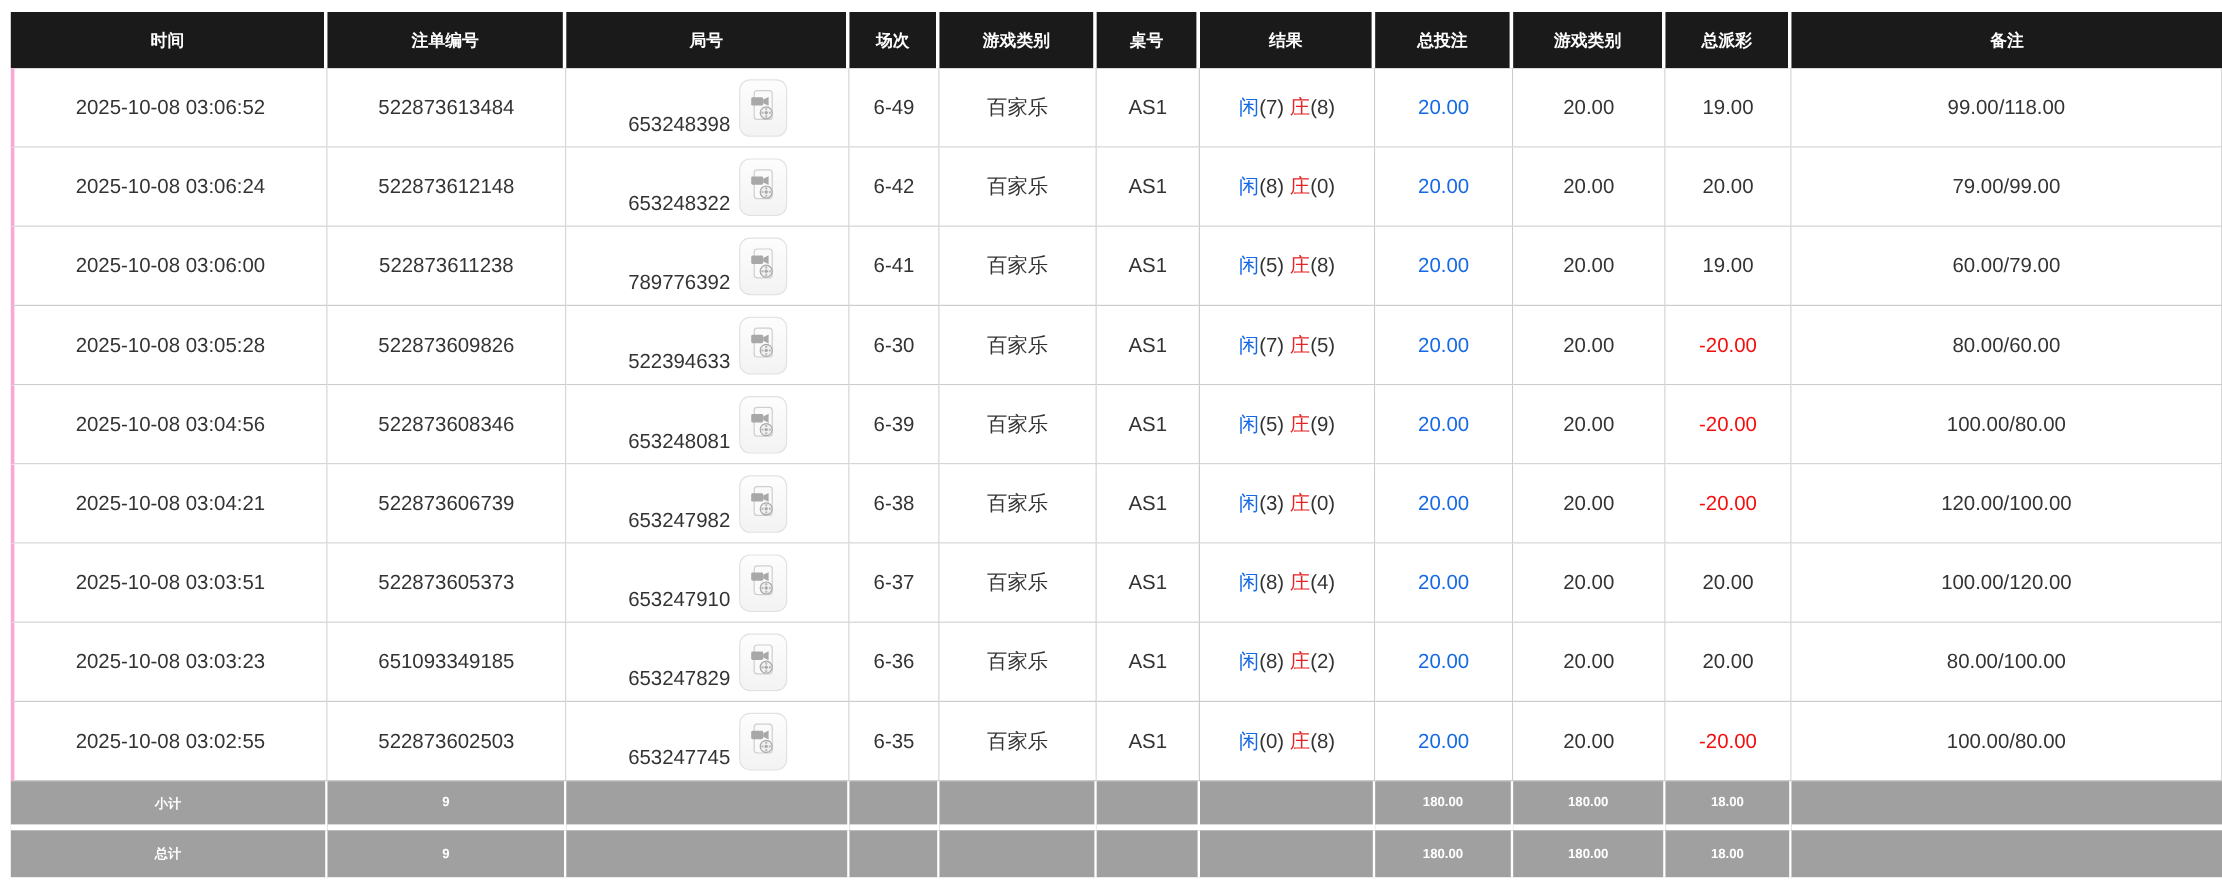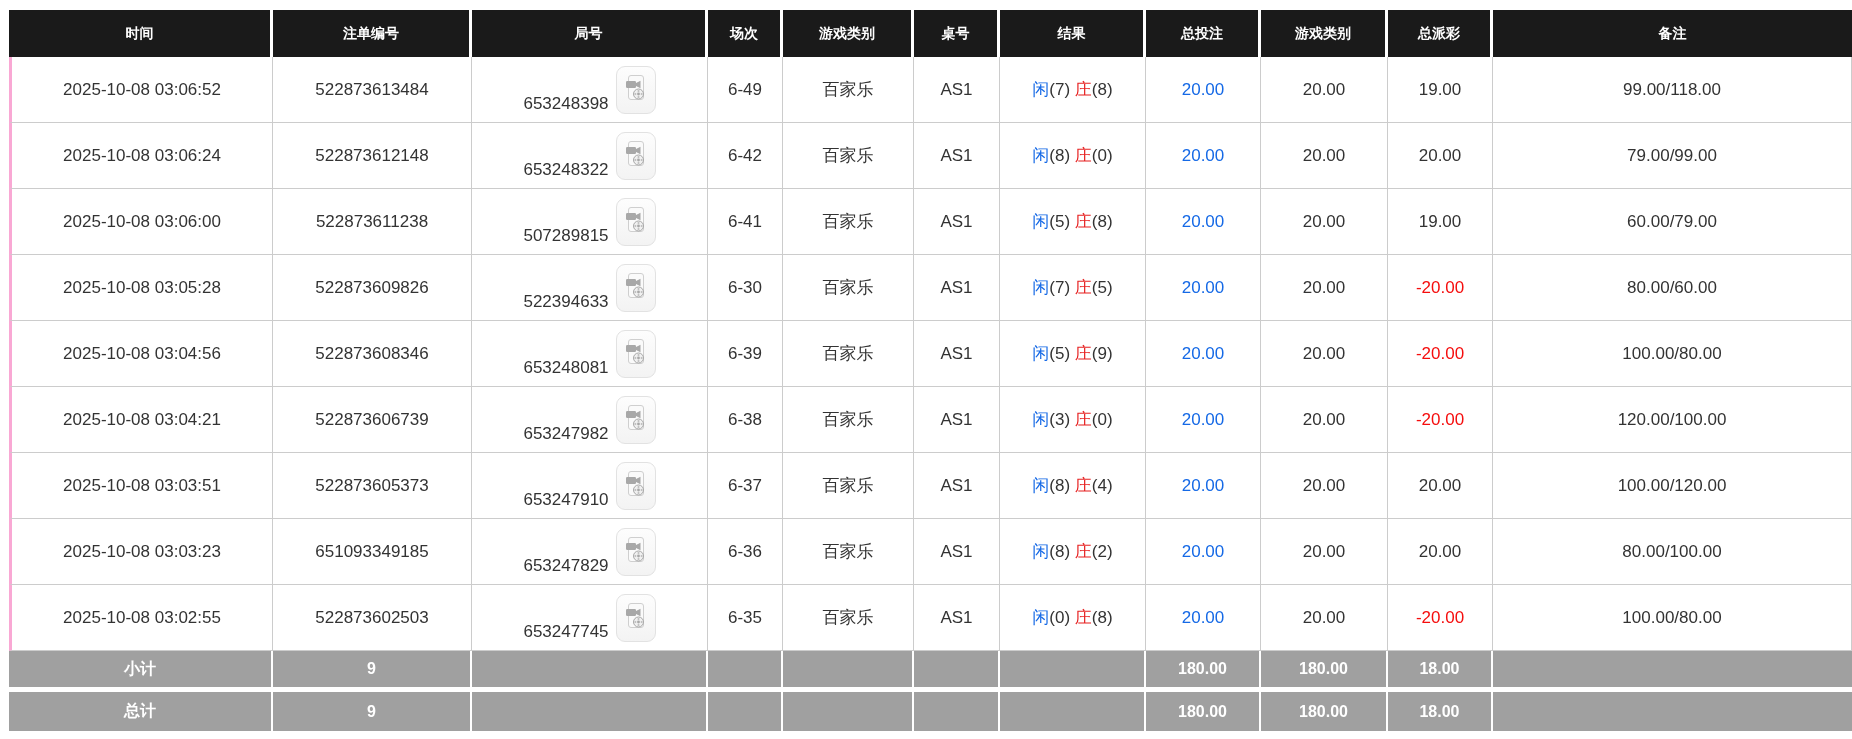--- a/index.html
+++ b/index.html
@@ -22,21 +22,21 @@
   thead th:last-child{border-right:none;}
   tbody td{
     height:66px;text-align:center;vertical-align:middle;
     font-size:17px;color:var(--text,#333);
     border-right:1px solid #ccc;border-bottom:1px solid #ccc;
     box-sizing:border-box;padding:0 4px;background:#fff;white-space:nowrap;
   }
   tbody td:first-child{border-left:3px solid #f9a8d4;}
   tfoot td{
     background:var(--footer-bg,#a0a0a0);
-    color:#fff;font-size:16px;font-weight:bold;
+    color:#fff;font-size:11px;font-weight:bold;
     text-align:center;vertical-align:middle;
     border-right:2px solid #fff;box-sizing:border-box;padding:0 4px;
   }
   tfoot td:last-child{border-right:none;}
   tfoot tr.subtotal td{height:41px;border-bottom:5px solid #fff;}
   tfoot tr.grandtotal td{height:39px;text-align:center;}
   .blue-link{color:var(--link-blue,#1569e6);cursor:pointer;}
   .res-player{color:var(--link-blue,#1569e6);}
   .res-banker{color:var(--banker-red,#e62222);}
   .res-pts{color:#333;}
@@ -136,21 +136,21 @@
           <td><span class="res-player">闲</span><span class="res-pts">(8)</span> <span class="res-banker">庄</span><span class="res-pts">(0)</span></td>
           <td><span class="blue-link">20.00</span></td>
           <td>20.00</td>
           <td class="">20.00</td>
           <td>79.00/99.00</td>
         </tr>
         <tr>
           <td>2025-10-08 03:06:00</td>
           <td>522873611238</td>
           <td><span class="round-cell">
-              <span>507289815</span>
+              <span>789776392</span>
               <button class="video-btn" type="button">
                 <span><svg width="24" height="28" viewBox="0 0 24 28" aria-hidden="true">
                     <rect x="4.5" y="1.5" width="15" height="24" rx="2.5" fill="#fafafa" stroke="#cfcfcf"></rect>
                     <rect x="2" y="7" width="10" height="7" rx="1.2" fill="#a8a8a8"></rect>
                     <polygon points="12,9 16.5,6.8 16.5,14.2 12,12" fill="#a8a8a8"></polygon>
                     <circle cx="14.5" cy="20" r="5" fill="#f0f0f0" stroke="#a8a8a8"></circle>
                     <circle cx="14.5" cy="20" r="1.4" fill="#a8a8a8"></circle>
                     <circle cx="14.5" cy="16.9" r="1" fill="#bdbdbd"></circle>
                     <circle cx="14.5" cy="23.1" r="1" fill="#bdbdbd"></circle>
                     <circle cx="11.4" cy="20" r="1" fill="#bdbdbd"></circle>

